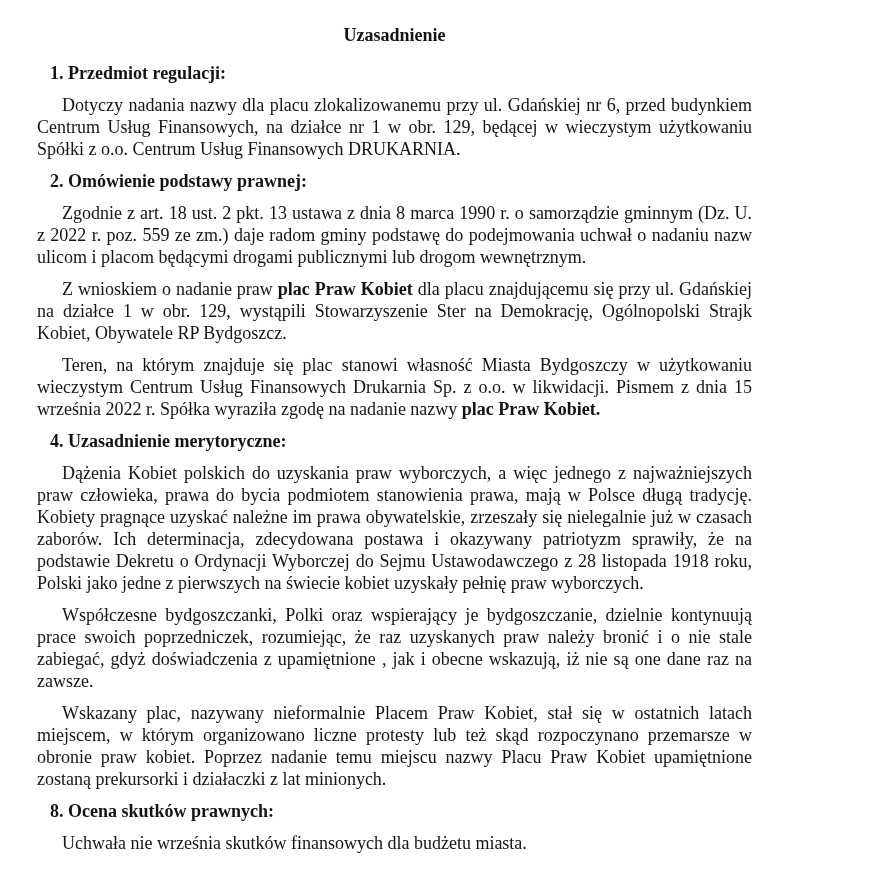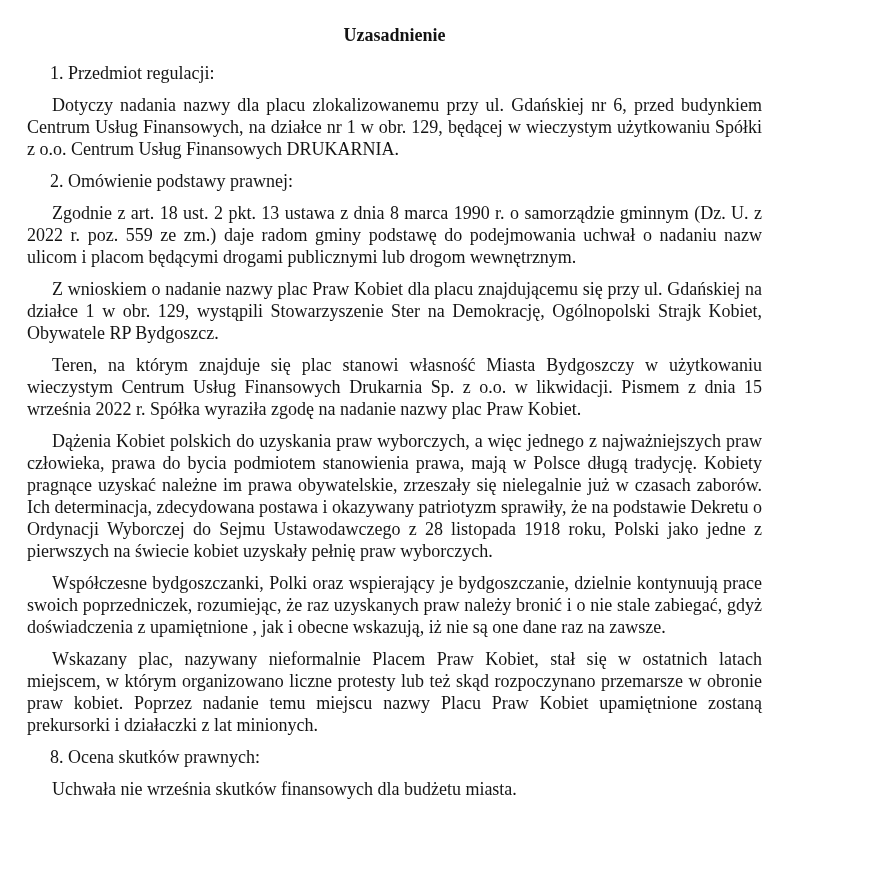--- a/index.html
+++ b/index.html
@@ -28,47 +28,48 @@
   .sec-heading {
     font-size: 18px;
     line-height: 22px;
     font-weight: normal; 
     text-indent: 25px;
     margin: 10px 0;
   }
   .para {
     text-align: justify;
     text-indent: 25px;
-    margin: 10px 2px;
+    margin: 10px 12px;
   }
-  .b { font-weight: normal; }
+  .b { font-weight: bold; }
 </style>
 </head>
 <body>
 
 <main class="page">
 
   <h1 class="doc-title">Uzasadnienie</h1>
 
   <section>
     <h2 class="sec-heading"><span class="b">1. Przedmiot regulacji:</span></h2>
     <p class="para"><span>Dotyczy nadania nazwy dla placu zlokalizowanemu przy ul. Gdańskiej nr 6, przed budynkiem Centrum Usług Finansowych, na działce nr 1 w obr. 129, będącej w wieczystym użytkowaniu Spółki z o.o. Centrum Usług Finansowych DRUKARNIA.</span></p>
   </section>
 
   <section>
     <h2 class="sec-heading"><span class="b">2. Omówienie podstawy prawnej:</span></h2>
     <p class="para"><span>Zgodnie z art. 18 ust. 2 pkt. 13 ustawa z dnia 8 marca 1990 r. o samorządzie gminnym (Dz. U. z 2022 r. poz. 559 ze zm.) daje radom gminy podstawę do podejmowania uchwał o nadaniu nazw ulicom i placom będącymi drogami publicznymi lub drogom wewnętrznym.</span></p>
   </section>
 
   <section>
-    <p class="para"><span>Z wnioskiem o nadanie nazwy </span><span class="b">plac Praw Kobiet</span><span> dla placu znajdującemu się przy ul. Gdańskiej na działce 1 w obr. 129, wystąpili Stowarzyszenie Ster na Demokrację, Ogólnopolski Strajk Kobiet, Obywatele RP Bydgoszcz.</span></p>
+    <p class="para"><span>Z wnioskiem o nadanie praw </span><span class="b">plac Praw Kobiet</span><span> dla placu znajdującemu się przy ul. Gdańskiej na działce 1 w obr. 129, wystąpili Stowarzyszenie Ster na Demokrację, Ogólnopolski Strajk Kobiet, Obywatele RP Bydgoszcz.</span></p>
     <p class="para"><span>Teren, na którym znajduje się plac stanowi własność Miasta Bydgoszczy w użytkowaniu wieczystym Centrum Usług Finansowych Drukarnia Sp. z o.o. w likwidacji. Pismem z dnia 15 września 2022 r. Spółka wyraziła zgodę na nadanie nazwy </span><span class="b">plac Praw Kobiet.</span></p>
   </section>
 
   <section>
+    <h2 class="sec-heading"><span class="b">4. Uzasadnienie merytoryczne:</span></h2>
     <p class="para"><span>Dążenia Kobiet polskich do uzyskania praw wyborczych, a więc jednego z najważniejszych praw człowieka, prawa do bycia podmiotem stanowienia prawa, mają w Polsce długą tradycję. Kobiety pragnące uzyskać należne im prawa obywatelskie, zrzeszały się nielegalnie już w czasach zaborów. Ich determinacja, zdecydowana postawa i okazywany patriotyzm sprawiły, że na podstawie Dekretu o Ordynacji Wyborczej do Sejmu Ustawodawczego z 28 listopada 1918 roku, Polski jako jedne z pierwszych na świecie kobiet uzyskały pełnię praw wyborczych.</span></p>
     <p class="para"><span>Współczesne bydgoszczanki, Polki oraz wspierający je bydgoszczanie, dzielnie kontynuują prace swoich poprzedniczek, rozumiejąc, że raz uzyskanych praw należy bronić i o nie stale zabiegać, gdyż doświadczenia z upamiętnione , jak i obecne wskazują, iż nie są one dane raz na zawsze.</span></p>
     <p class="para"><span>Wskazany plac, nazywany nieformalnie Placem Praw Kobiet, stał się w ostatnich latach miejscem, w którym organizowano liczne protesty lub też skąd rozpoczynano przemarsze w obronie praw kobiet. Poprzez nadanie temu miejscu nazwy Placu Praw Kobiet upamiętnione zostaną prekursorki i działaczki z lat minionych.</span></p>
   </section>
 
   <section>
     <h2 class="sec-heading"><span class="b">8. Ocena skutków prawnych:</span></h2>
     <p class="para"><span>Uchwała nie września skutków finansowych dla budżetu miasta.</span></p>
   </section>
 

